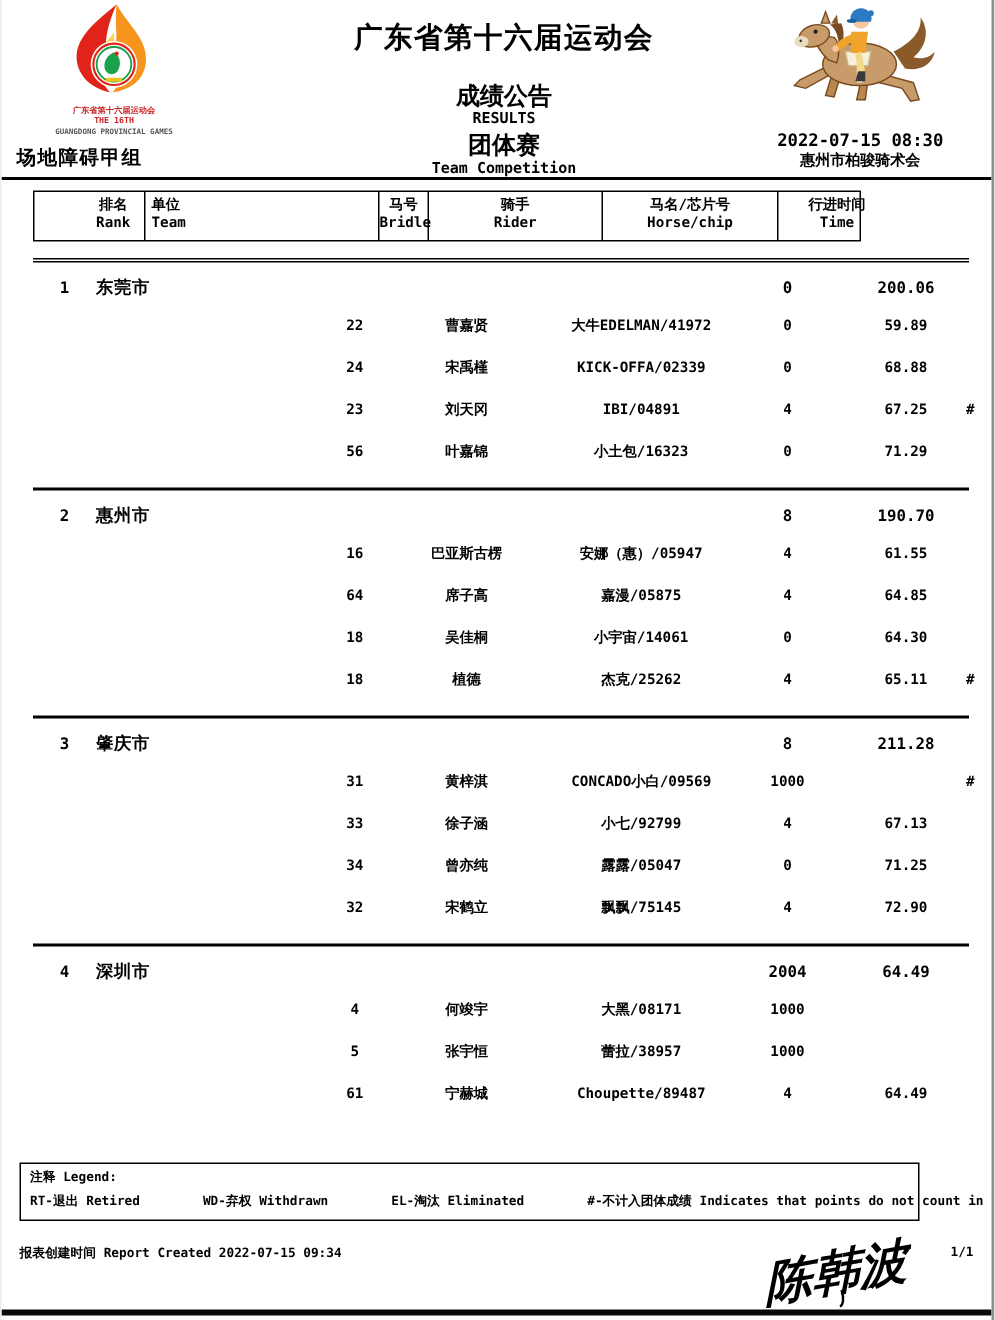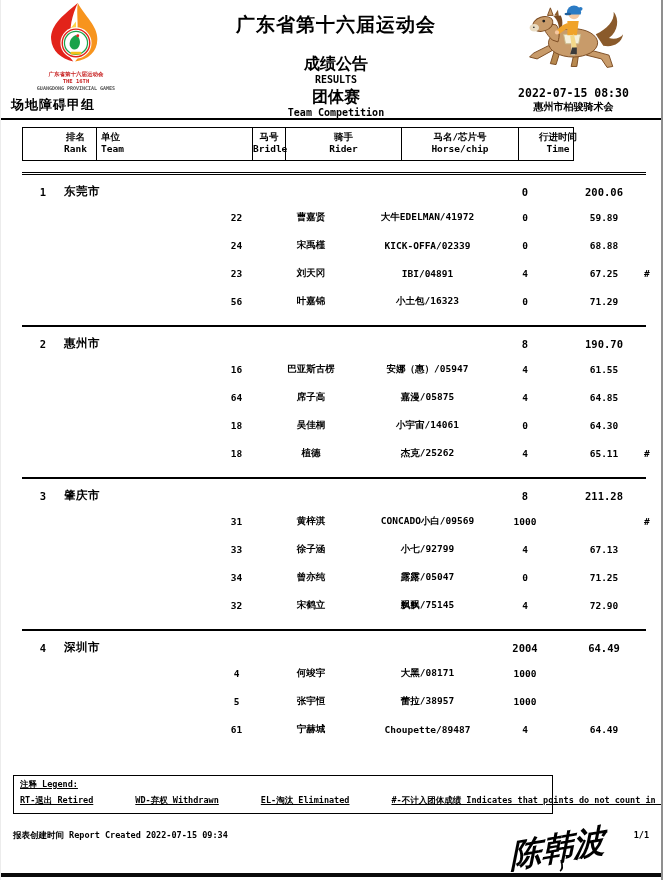--- a/index.html
+++ b/index.html
@@ -36,22 +36,22 @@
   .tr{display:grid;grid-template-columns:42px 156px 33px 116px 117px 78px 80px 13px;align-items:center;}
   .team-row{height:24px;}
   .team-row .rank{font-size:10.5px;}
   .team-row .team{font-size:11.5px;letter-spacing:.5px;}
   .team-row .pen,.team-row .time{font-size:10.5px;}
   .rider-row{height:28px;font-size:9.5px;}
   .td{text-align:center;}
   .td.team{text-align:left;}
   .td.note{text-align:left;}
   
-  .legend-box{margin:22px 0 0 12px;width:540px;border:1px solid #000;
-              padding:3px 6px 6px;box-sizing:border-box;font-size:8.5px;text-decoration:underline;}
+  .legend-box{margin:22px 0 0 12px;width:600px;border:1px solid #000;
+              padding:3px 6px 6px;box-sizing:border-box;font-size:8.5px;}
   .legend-items{margin-top:4px;white-space:nowrap;}
   .legend-items .li{margin-right:42px;}
   .legend-items .li:last-child{margin-right:0;}
   .foot-row{margin:16px 12px 0;display:flex;justify-content:space-between;font-size:8.5px;}
   .sig{position:absolute;right:16px;bottom:8px;width:140px;height:56px;}
   .bottom-bar{position:absolute;left:0;right:0;bottom:3px;height:4px;background:#0a0a0a;}
 </style>
 </head>
 <body>
 

